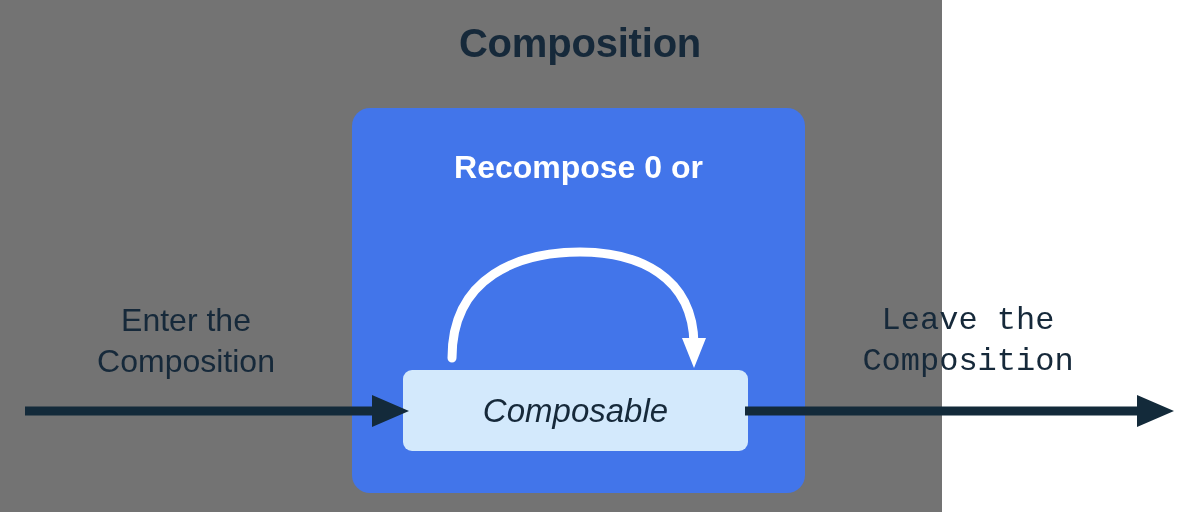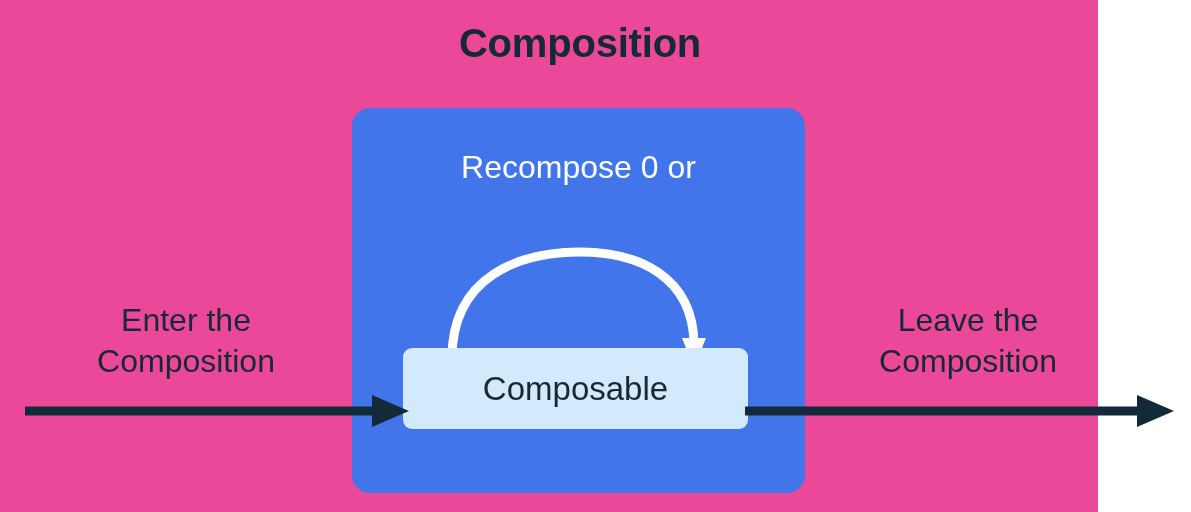--- a/index.html
+++ b/index.html
@@ -8,23 +8,23 @@
     background: #ffffff;
   }
   body {
     width: 1191px;
     height: 512px;
     font-family: "Liberation Sans", sans-serif;
     overflow: hidden;
   }
   #canvas {
     position: relative;
-    width: 1098px;
+    width: 942px;
     height: 512px;
-    background: #ec4899;
+    background: #737373;
   }
 
   
   #diagram-title {
     position: absolute;
     left: 0;
     top: 19px;
     width: 1160px;
     text-align: center;
     font-size: 40px;
@@ -49,44 +49,45 @@
   
   #recompose-label {
     position: absolute;
     left: 372px;
     top: 146px;
     width: 413px;
     text-align: center;
     color: #ffffff;
     font-size: 32px;
     line-height: 42px;
-    font-weight: normal;
+    font-weight: bold;
   }
 
   
   #recompose-arrow {
     position: absolute;
     left: 430px;
     top: 240px;
     width: 300px;
     height: 135px;
   }
 
   
   #composable-node {
     position: absolute;
     left: 403px;
-    top: 348px;
+    top: 370px;
     width: 345px;
     height: 81px;
     background: #d3e9fc;
     border-radius: 9px;
     display: flex;
     align-items: center;
     justify-content: center;
+    font-style: italic;
   }
   #composable-label {
     font-size: 33px;
     color: #16293a;
     line-height: 38px;
     white-space: nowrap;
   }
 
   
   .flow-label {
@@ -100,20 +101,21 @@
   }
   #enter-label {
     left: 36px;
     top: 291px;
     width: 300px;
   }
   #leave-label {
     left: 818px;
     top: 291px;
     width: 300px;
+    font-family: Liberation Mono, monospace;
   }
 
   
   #enter-arrow {
     position: absolute;
     left: 20px;
     top: 390px;
     width: 390px;
     height: 42px;
   }

